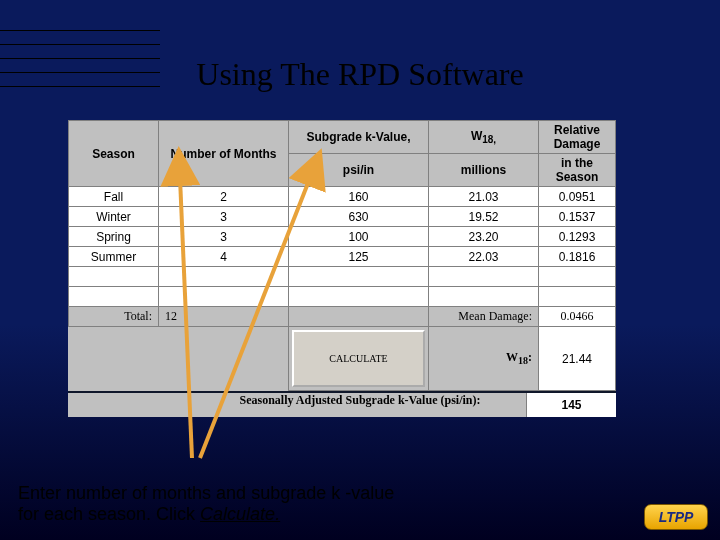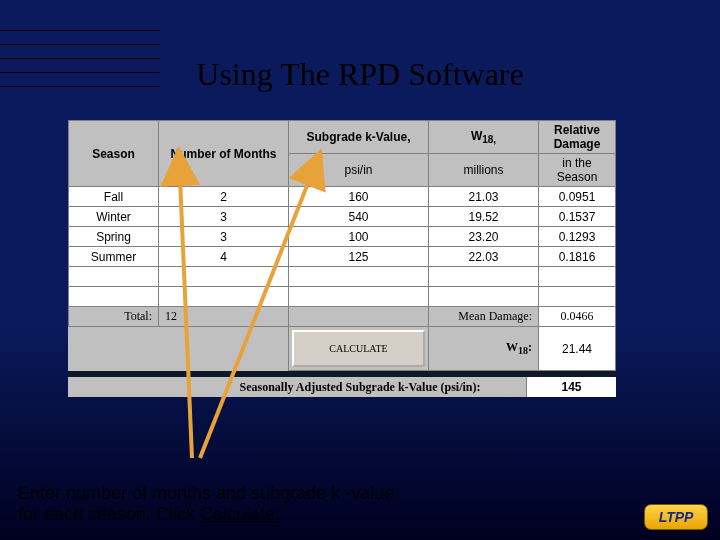--- a/index.html
+++ b/index.html
@@ -29,52 +29,52 @@
     width: 548px;
     background: #c0c0c0;
     font-family: Verdana, Tahoma, sans-serif;
     font-size: 12px;
     color: #000000;
     margin-left: 44px;
   }
   table { border-collapse: collapse; width: 100%; }
   th, td { border: 1px solid #808080; padding: 2px 6px; height: 20px; }
   thead th { background: #c0c0c0; font-weight: bold; text-align: center; }
-  .sub th { font-weight: normal; }
+  .sub th { font-weight: bold; }
   tbody td { background: #ffffff; text-align: center; }
   .summary-row td, .summary-row th { background: #c0c0c0; font-family: Liberation Serif, serif; }
   .summary-row .wbox { background: #fff; }
   .btn {
     background: #d4d0c8;
     border: 2px outset #fff;
     font-family: Georgia, serif;
     font-size: 10px;
     text-align: center;
-    padding: 11px 4px;
+    padding: 21px 4px;
   }
   .left-btns { position: absolute; left: 4px; bottom: 4px; width: 110px; }
   .left-btns .btn { width: 100%; margin-top: 6px; font-size: 9px; }
-  .seasonal-row { display: flex; align-items: center; height: 26px; border-top:6px solid #0f172a; }
+  .seasonal-row { display: flex; height: 26px; border-top:2px solid #0f172a; }
   .seasonal-row .lbl { flex: 1; font-family: Georgia, serif; padding: 0 8px; text-align: center; font-weight: bold; }
   .seasonal-row .val { width: 90px; border-left:1px solid #808080; background:#fff; text-align:center; font-weight:bold; height:100%; display:flex; align-items:center; justify-content:center; }
   .export-row { display:flex; height: 38px; }
   .export-row .side { width: 126px; }
   .export-row .mid { flex:1; display:flex; justify-content:flex-end; gap:8px; padding:4px 6px; }
   .export-row .btn { width: 130px; font-size: 9px; }
   .caption {
     position: absolute;
     left: 18px;
     bottom: 14px;
     width: 380px;
     font-family: Tahoma, sans-serif;
     font-size: 18px;
     color: #000;
     line-height: 1.2;
   }
-  .caption .em { text-decoration: underline; }
+  .caption .em { font-style: italic; text-decoration: underline; }
   .logo {
     position: absolute;
     right: 12px; bottom: 10px;
     width: 64px; height: 26px;
     background: linear-gradient(#ffd34d,#e8a400);
     border:1px solid #7a5600;
     font-family: Arial, sans-serif;
     font-weight: bold; font-style: italic;
     font-size: 14px; color: #1a2a80;
     display:flex; align-items:center; justify-content:center;
@@ -114,21 +114,21 @@
       <tr>
         <td>Fall</td>
         <td>2</td>
         <td>160</td>
         <td>21.03</td>
         <td>0.0951</td>
       </tr>
       <tr>
         <td>Winter</td>
         <td>3</td>
-        <td>540</td>
+        <td>630</td>
         <td>19.52</td>
         <td>0.1537</td>
       </tr>
       <tr>
         <td>Spring</td>
         <td>3</td>
         <td>100</td>
         <td>23.20</td>
         <td>0.1293</td>
       </tr>

